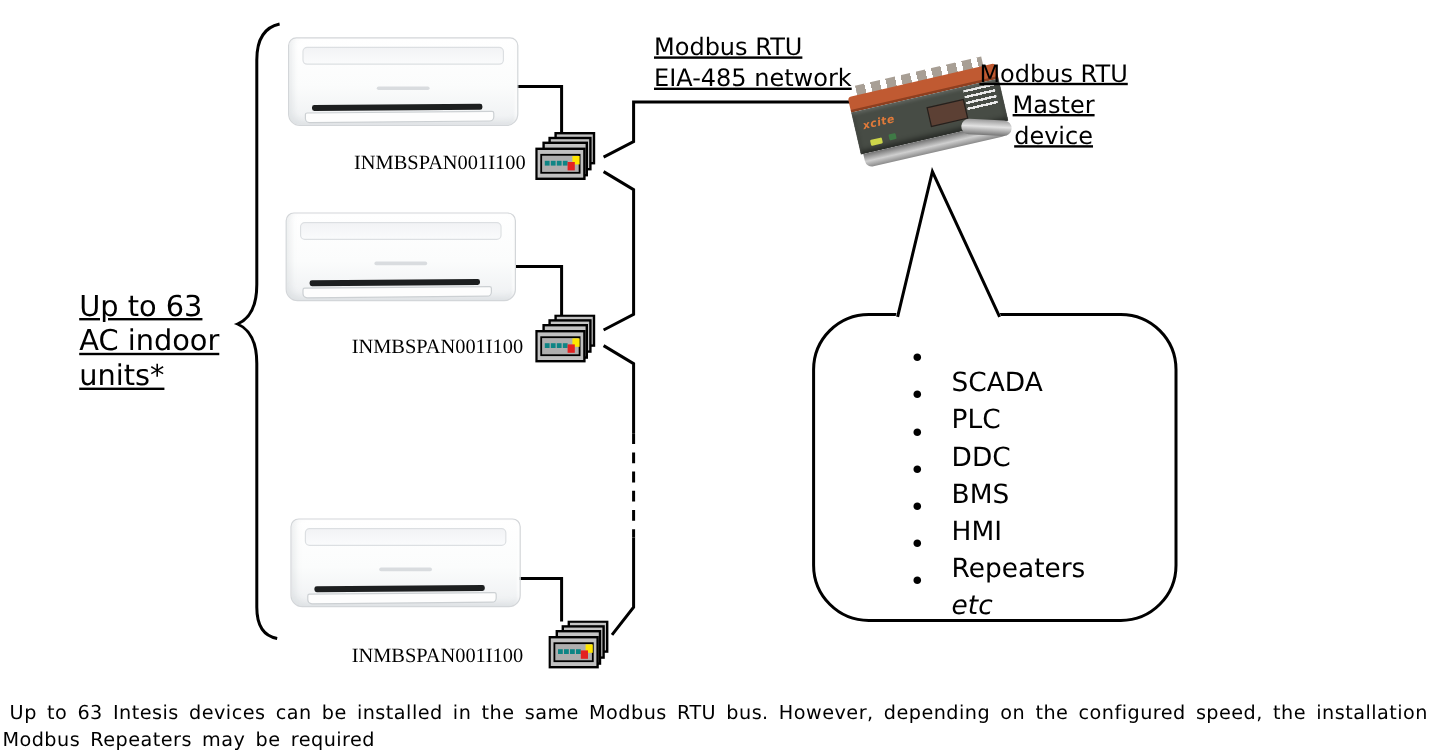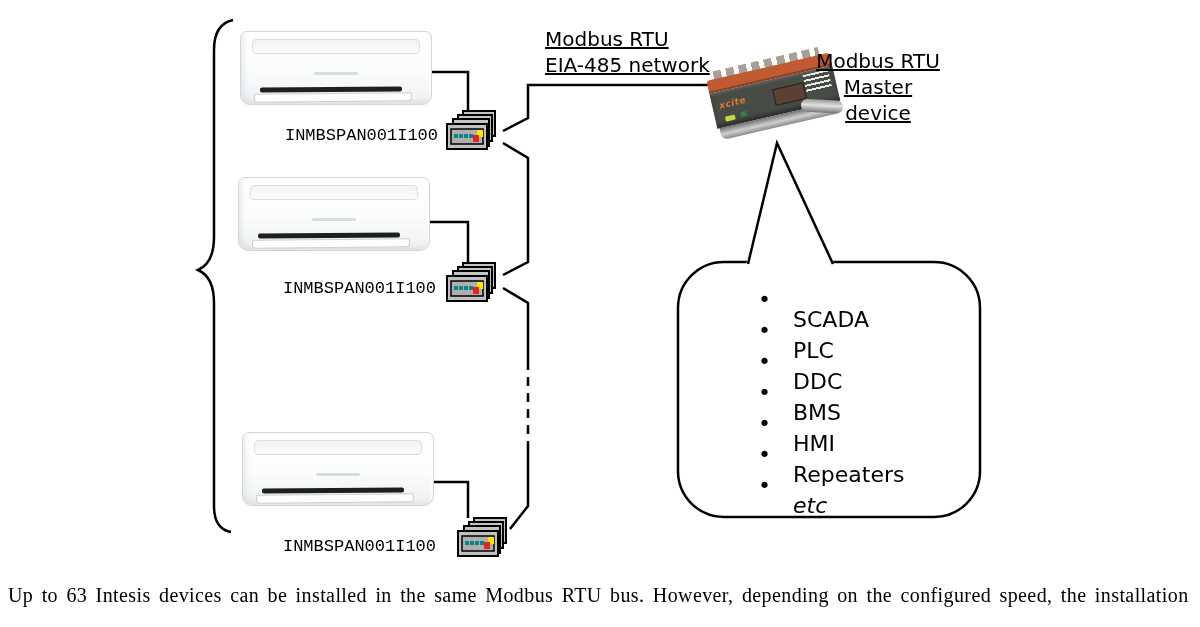--- a/index.html
+++ b/index.html
@@ -61,35 +61,35 @@
   .m-cyl{position:absolute;left:86px;top:52px;width:42px;height:13px;border-radius:7px;
     background:linear-gradient(180deg,#9a9a9a,#e2e2e2 45%,#767676);transform:rotate(16deg);}
 
   
   .multiline{white-space:pre-line;text-decoration:underline;}
   .brace-label{position:absolute;left:66px;top:241px;font-size:24px;line-height:29px;}
   .network-label{position:absolute;left:545px;top:26px;font-size:20px;line-height:26px;}
   .master-label{position:absolute;left:798px;top:48px;width:160px;text-align:center;
     font-size:20px;line-height:26px;}
   .gw-label{position:absolute;width:158px;text-align:right;
-    font-family:Liberation Mono, monospace;font-size:17px;}
+    font-family:Liberation Serif, serif;font-size:17px;}
   .gw-label.l1{left:280px;top:126px;}
   .gw-label.l2{left:278px;top:279px;}
   .gw-label.l3{left:278px;top:537px;}
 
   
   .bubble-list{position:absolute;left:678px;top:284px;width:302px;}
   .bubble-row{display:flex;align-items:center;height:31px;font-size:22px;}
   .bubble-row .dot{width:20px;margin-left:80px;font-size:22px;line-height:31px;}
   .bubble-row .itm{margin-left:15px;margin-top:40px;}
   .bubble-row .itm.it{font-style:italic;}
 
   
-  .footnote-line{position:absolute;white-space:nowrap;font-size:20px;
-    letter-spacing:.4px;word-spacing:3px;font-family:Liberation Serif, serif;}
+  .footnote-line{position:absolute;white-space:nowrap;font-size:16px;
+    letter-spacing:.4px;word-spacing:3px;}
   .fn1{left:8px;top:584px;}
   .fn2{left:2px;top:607px;}
 </style>
 </head>
 <body>
 
 <div class="stage">
 
   <svg class="lines" width="1200" height="627" viewBox="0 0 1200 627">
 
@@ -176,20 +176,23 @@
       <span class="m-brand">xcite</span>
       <div class="m-stripes"></div>
       <div class="m-panel"></div>
       <div class="m-dot1"></div>
       <div class="m-dot2"></div>
     </div>
     <div class="m-metal"></div>
     <div class="m-cyl"></div>
   </div>
 
+  <div class="brace-label multiline">Up to 63
+AC indoor
+units*</div>
   <div class="network-label multiline">Modbus RTU
 EIA-485 network</div>
   <div class="master-label multiline">Modbus RTU
 Master
 device</div>
 
   <div class="gw-label l1">INMBSPAN001I100</div>
   <div class="gw-label l2">INMBSPAN001I100</div>
   <div class="gw-label l3">INMBSPAN001I100</div>
 
@@ -218,14 +221,15 @@
       <span class="dot">•</span>
       <span class="itm">Repeaters</span>
     </div>
     <div class="bubble-row">
       <span class="dot">•</span>
       <span class="itm it">etc</span>
     </div>
   </div>
 
   <div class="footnote-line fn1">Up to 63 Intesis devices can be installed in the same Modbus RTU bus. However, depending on the configured speed, the installation</div>
+  <div class="footnote-line fn2">Modbus Repeaters may be required</div>
 
 </div>
 
 </body></html>

